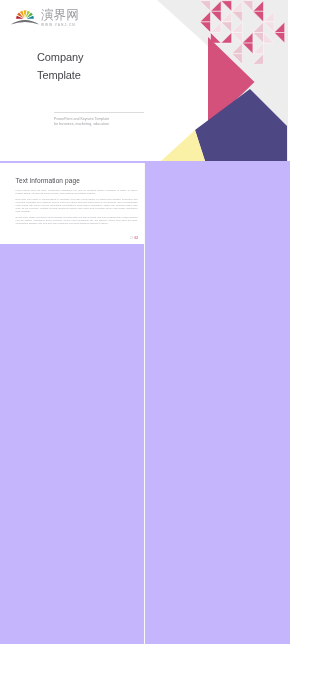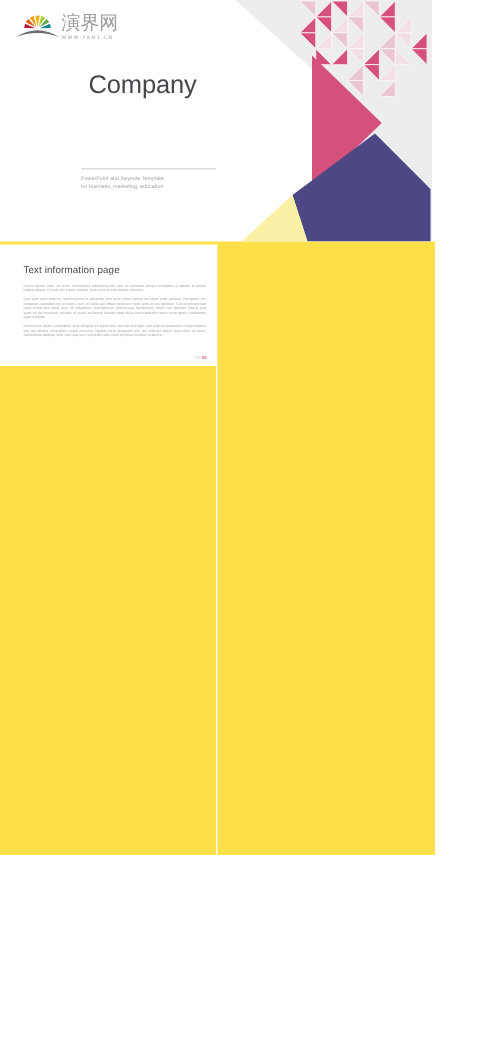--- a/index.html
+++ b/index.html
@@ -1,34 +1,34 @@
 <!DOCTYPE html>
 <html><head>
 <meta charset="utf-8">
 <style>
 *{box-sizing:border-box;margin:0;padding:0}
 html,body{width:290px;height:698px;background:#fff}
 body{font-family:"Liberation Sans",sans-serif;overflow:hidden}
-.page{position:relative;width:290px;height:570px;background:#fde047;overflow:hidden}
+.page{position:relative;width:290px;height:644px;background:#c4b5fd;overflow:hidden}
 .slide{position:absolute;background:#fff;overflow:hidden}
 #cover{left:0;top:0;width:290px;height:161px}
 .g{position:absolute;width:144px;height:81px;background:#fff;overflow:hidden}
 .gl{left:0}
 .r1{top:163px}
 .sep-v{position:absolute;left:144.4px;top:163px;width:.6px;height:535px;background:#fafafa}
 .pg{position:absolute;right:6px;bottom:4px;font-size:2.8px;color:#c9c9c9;letter-spacing:.2px}
 .pg b{color:#d4517c;font-weight:700}
 .ttl{position:absolute;font-size:6.5px;color:#4c4c52;letter-spacing:.1px;white-space:nowrap}
 .lorem{position:absolute;font-size:2.4px;line-height:3.05px;color:#a8a8ad;text-align:justify;letter-spacing:.01px}
 .cover-svg{position:absolute;left:0;top:0}
 .logo{position:absolute;left:8px;top:3px;width:80px;height:24px}
 .logo-mark{position:absolute;left:0;top:0}
 .logo-cn{position:absolute;left:32.5px;top:3.5px}
 .logo-url{position:absolute;left:33px;top:19.5px;font-size:3.3px;letter-spacing:.95px;color:#bcbcc1;font-weight:700}
-.cv-title{position:absolute;left:59px;top:48px;font-size:17px;line-height:18.4px;color:#46464c;font-weight:400;letter-spacing:-.1px}
+.cv-title{position:absolute;left:37px;top:48px;font-size:11px;line-height:18.4px;color:#46464c;font-weight:400;letter-spacing:-.1px}
 .cv-rule{position:absolute;left:54px;top:112px;width:90px;height:1px;background:#dcdcdc}
 .cv-sub{position:absolute;left:54px;top:117px;font-size:3.5px;line-height:4.8px;color:#a0a0a6;letter-spacing:.05px}
 </style>
 </head>
 <body>
 
 <div class="page">
 
   <div class="slide" id="cover">
     <svg class="cover-svg" width="290" height="161" viewBox="0 0 290 161">
@@ -88,20 +88,21 @@
         <path d="M2.6,21.6 Q17,12.6 31.4,21.6 Q17,16.3 2.6,21.6 Z" fill="#6d6e71"></path>
       </svg>
       <svg class="logo-cn" width="46" height="16" viewBox="0 0 46 16">
         <text x="0" y="12" font-family="'DejaVu Sans',sans-serif" font-size="12.6" fill="#9b9ba0">演界网</text>
       </svg>
       <div class="logo-url">WWW.YANJ.CN</div>
     </div>
 
     <div class="cv-title">
       <div>Company</div>
+      <div>Template</div>
     </div>
     <div class="cv-rule"></div>
     <div class="cv-sub">
       <div>PowerPoint and Keynote Template</div>
       <div>for business, marketing, education</div>
     </div>
   </div>
 
   <div class="sep-v"></div>
 

